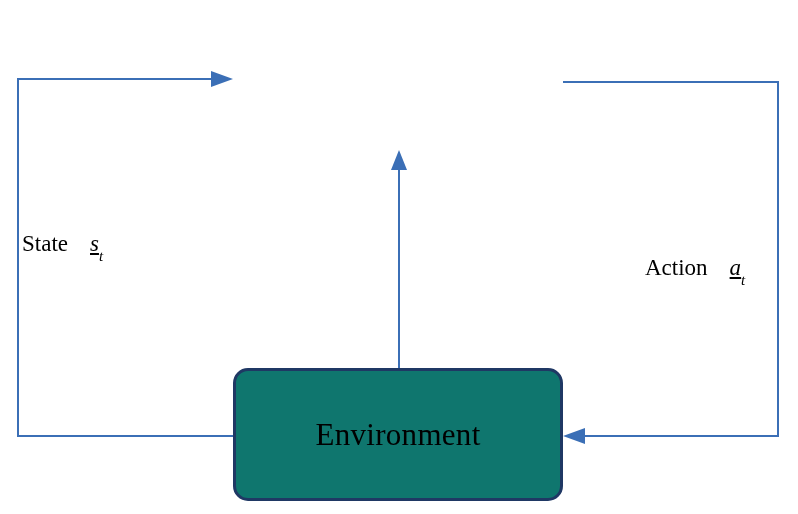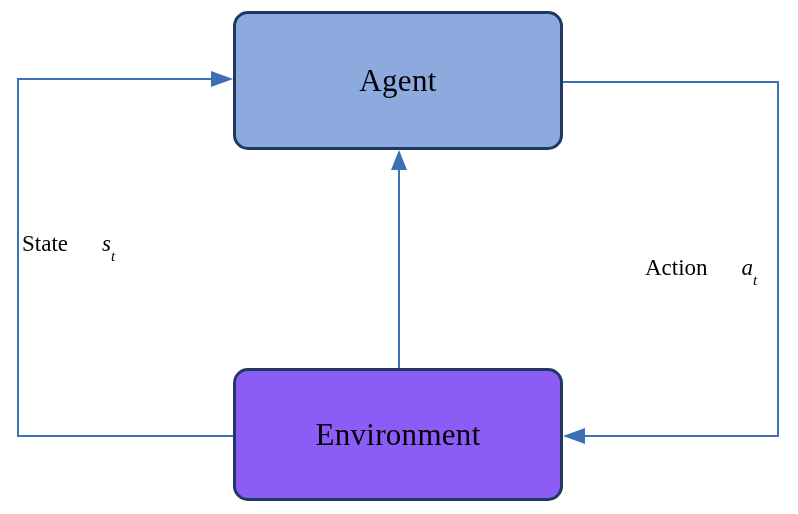--- a/index.html
+++ b/index.html
@@ -38,50 +38,50 @@
     top: 11px;
     width: 330px;
     height: 139px;
     background: #8CAADD;
   }
   #environment-node {
     left: 233px;
     top: 368px;
     width: 330px;
     height: 133px;
-    background: #8b5cf6;
+    background: #0f766e;
   }
 
   
   #connectors {
     position: absolute;
     left: 0;
     top: 0;
     width: 798px;
     height: 514px;
   }
 
   
   .edge-label {
     position: absolute;
     font-size: 23px;
     line-height: 1;
     color: #000000;
     white-space: nowrap;
     display: flex;
     align-items: baseline;
-    gap: 12px;
   }
   .edge-label .word {
     font-style: normal;
   }
   .edge-label .math {
     font-style: italic;
     margin-left: 22px;
     position: relative;
+    text-decoration: underline;
   }
   .edge-label .math .sub {
     font-style: italic;
     font-size: 15px;
     vertical-align: sub;
     position: relative;
     top: 4px;
     left: 0px;
   }
   #label-state       { left: 22px;  top: 232px; }
@@ -99,23 +99,20 @@
     <polyline points="233,436 18,436 18,79 212,79" fill="none" stroke="#3B6FB6" stroke-width="2"></polyline>
     <polygon points="233,79 211,71 211,87" fill="#3B6FB6"></polygon>
 
     <line x1="399" y1="368" x2="399" y2="168" stroke="#3B6FB6" stroke-width="2"></line>
     <polygon points="399,150 391,170 407,170" fill="#3B6FB6"></polygon>
 
     <polyline points="563,82 778,82 778,436 584,436" fill="none" stroke="#3B6FB6" stroke-width="2"></polyline>
     <polygon points="563,436 585,428 585,444" fill="#3B6FB6"></polygon>
   </svg>
 
-  <div class="node" id="agent-node">
-    <span class="node-label">Agent</span>
-  </div>
 
   <div class="node" id="environment-node">
     <span class="node-label">Environment</span>
   </div>
 
   <div class="edge-label" id="label-state">
     <span class="word">State</span>
     <span class="math">
       <span>s</span><span class="sub">t</span>
     </span>

